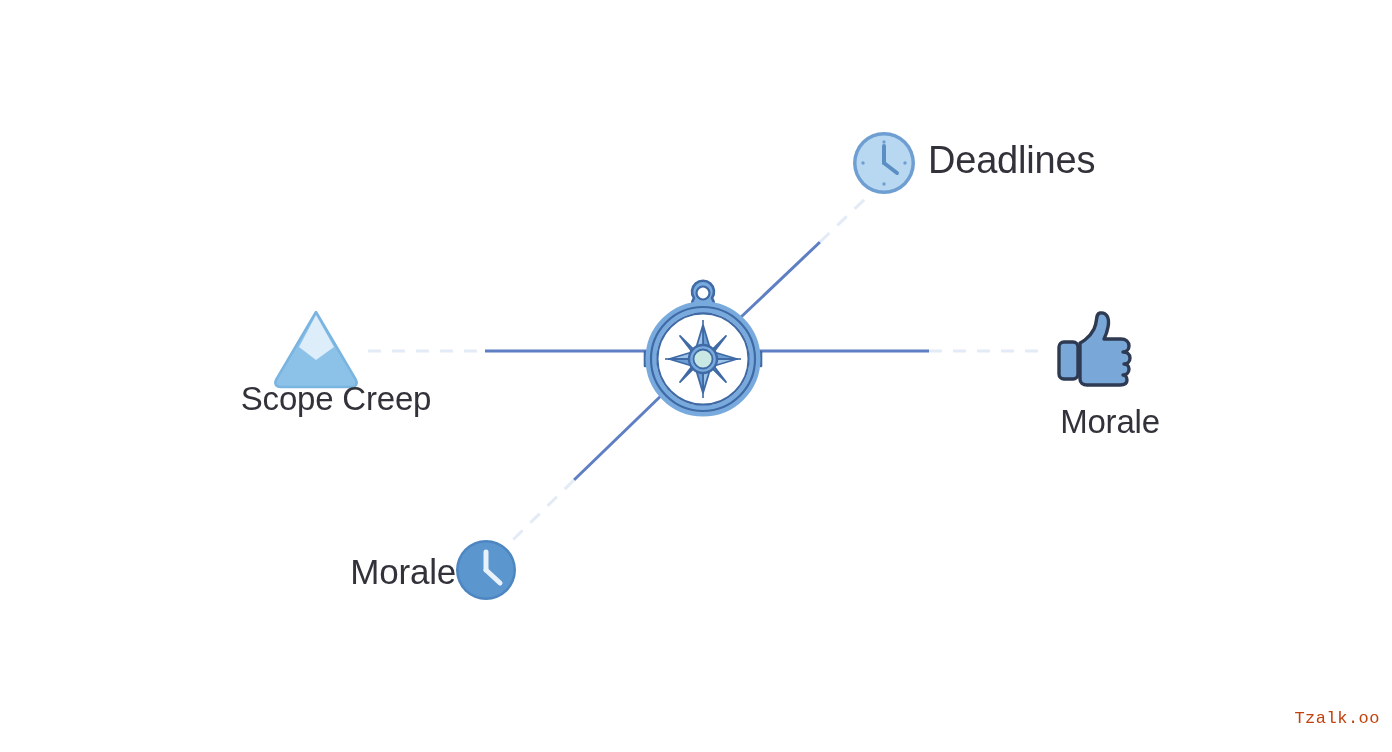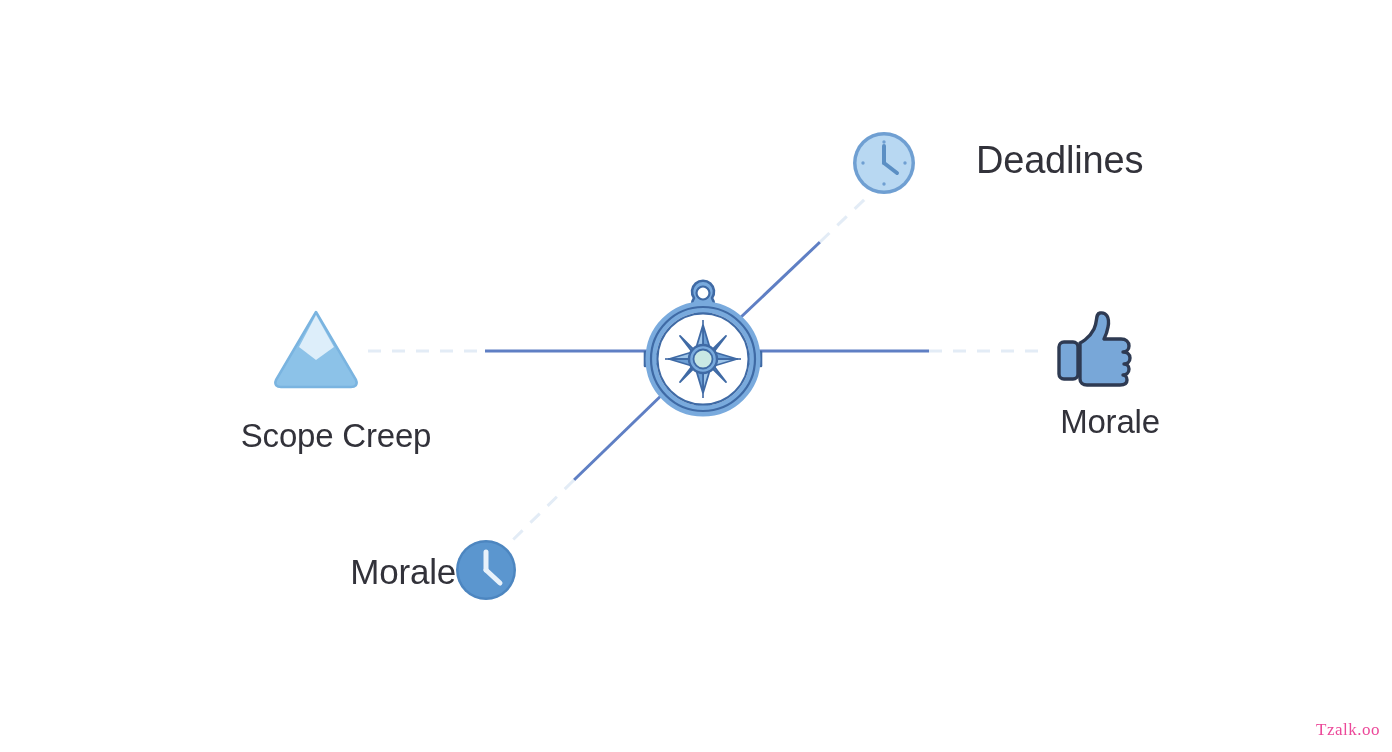--- a/index.html
+++ b/index.html
@@ -58,21 +58,21 @@
   }
   
   #node-deadlines {
     left: 850px;
     top: 129px;
     width: 68px;
     height: 68px;
   }
   #label-deadlines {
     position: absolute;
-    left: 976px;
+    left: 928px;
     top: 139px;
     font-size: 38px;
     font-weight: 500;
   }
   
   #node-morale-right {
     left: 1053px;
     top: 305px;
     width: 88px;
     height: 88px;
@@ -88,21 +88,21 @@
   
   #node-scope {
     left: 272px;
     top: 308px;
     width: 88px;
     height: 82px;
   }
   #label-scope {
     position: absolute;
     left: 232px;
-    top: 417px;
+    top: 380px;
     font-size: 33px;
     width: 208px;
     text-align: center;
   }
   
   #node-morale-bottom {
     left: 453px;
     top: 537px;
     width: 66px;
     height: 66px;
@@ -112,25 +112,25 @@
     left: 316px;
     top: 552px;
     font-size: 35px;
     width: 140px;
     text-align: right;
   }
   
   #watermark {
     position: absolute;
     right: 12px;
-    bottom: 12px;
+    bottom: 24px;
     font-size: 17px;
-    color: #ec4899;
+    color: #c2410c;
     letter-spacing: 0.5px;
-    font-family: Liberation Serif, serif;
+    font-family: Liberation Mono, monospace;
   }
   
   #ghost-band {
     position: absolute;
     left: 14px;
     top: 22px;
     width: 1364px;
     height: 22px;
     font-size: 15px;
     color: #fcfcfd;

